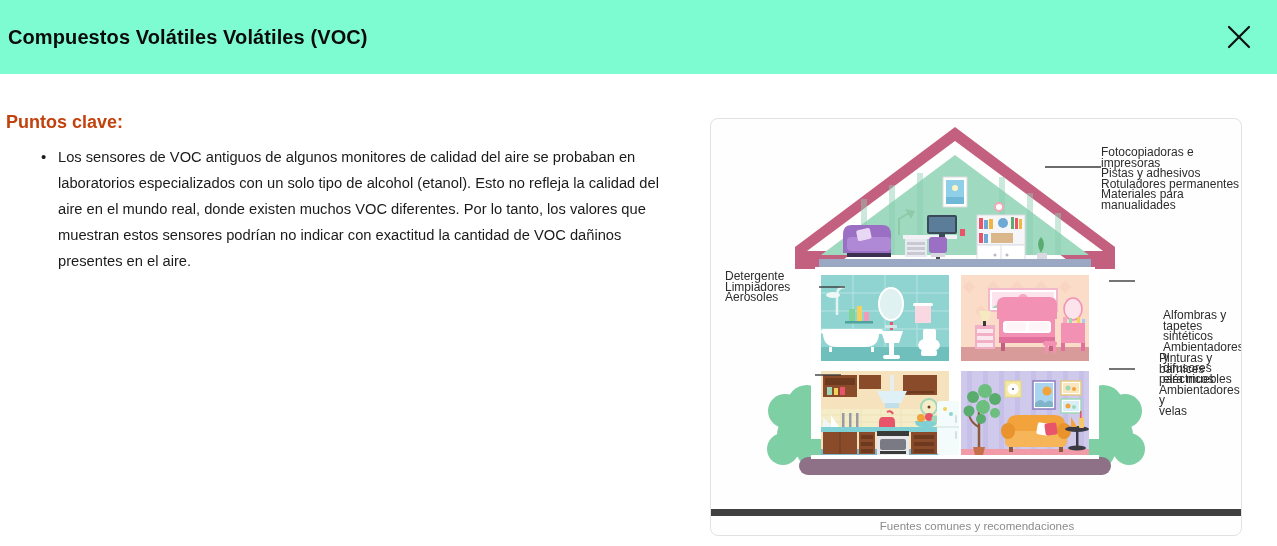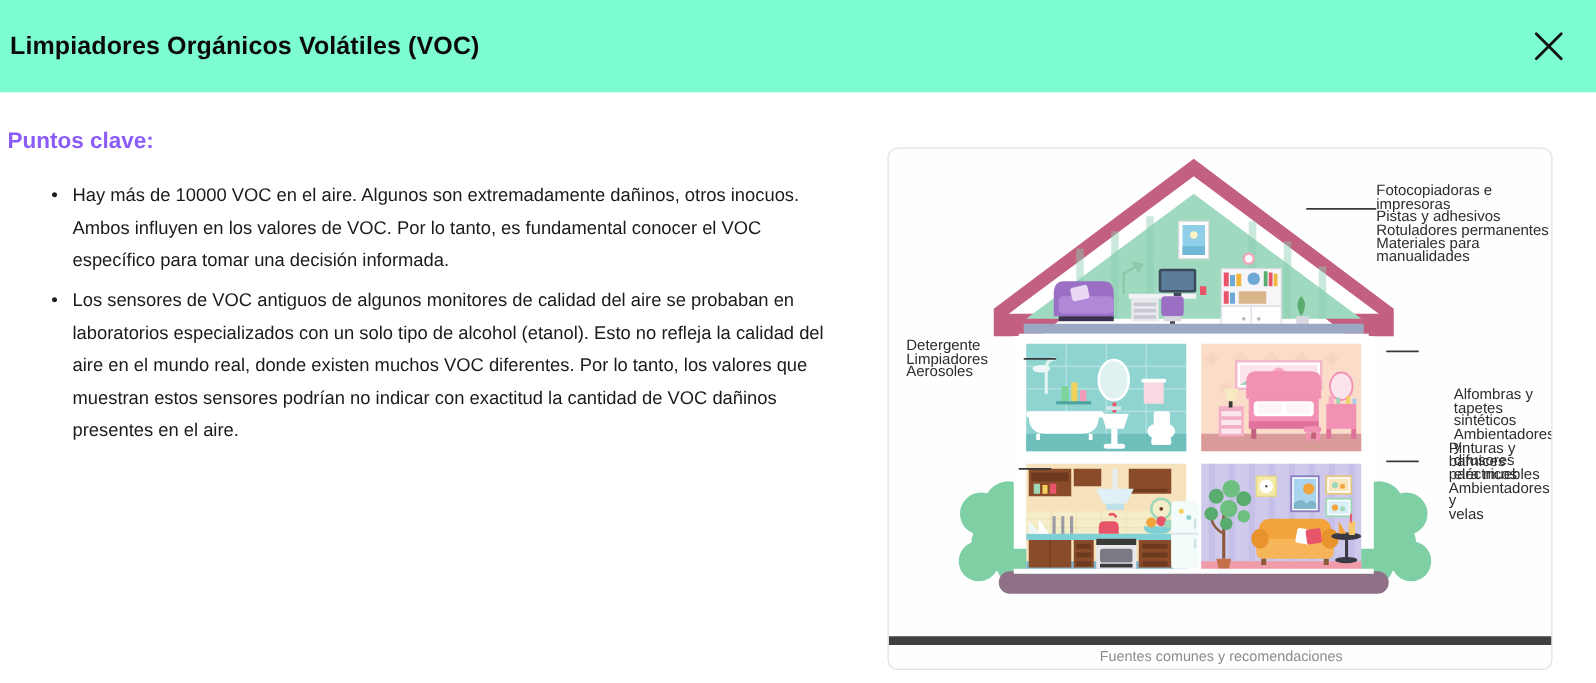--- a/index.html
+++ b/index.html
@@ -49,24 +49,24 @@
 
   
   #key-points-column {
     position: absolute;
     left: 0; top: 0;
     width: 690px; height: 472px;
     padding: 0;
   }
   #key-points-heading {
     position: absolute;
-    left: 6px; top: 28px;
+    left: 6px; top: 38px;
     font-size: 18px;
     font-weight: bold;
-    color: #8b5cf6;
+    color: #c2410c;
   }
   #key-points-list {
     position: absolute;
     left: 30px; top: 70px;
     width: 640px;
     margin: 0;
     padding: 0 0 0 28px;
     list-style: none;
   }
   #key-points-list li {
@@ -117,37 +117,36 @@
     color: #2c2c2c;
     white-space: pre-line;
   }
   .anno-right { text-align: left; }
   .anno-left  { text-align: left; }
 </style>
 </head>
 <body>
 
 <div id="modal-header">
-  <div id="modal-title">Limpiadores Orgánicos Volátiles (VOC)</div>
+  <div id="modal-title">Compuestos Volátiles Volátiles (VOC)</div>
   <div id="close-button">
     <span>
       <svg width="26" height="26" viewBox="0 0 26 26" aria-hidden="true">
         <line x1="3" y1="3" x2="23" y2="23" stroke="#111" stroke-width="2.2" stroke-linecap="round"></line>
         <line x1="23" y1="3" x2="3" y2="23" stroke="#111" stroke-width="2.2" stroke-linecap="round"></line>
       </svg>
     </span>
   </div>
 </div>
 
 <div id="modal-body">
 
   <div id="key-points-column">
     <div id="key-points-heading">Puntos clave:</div>
     <ul id="key-points-list">
-      <li>Hay más de 10000 VOC en el aire. Algunos son extremadamente dañinos, otros inocuos. Ambos influyen en los valores de VOC. Por lo tanto, es fundamental conocer el VOC específico para tomar una decisión informada.</li>
       <li>Los sensores de VOC antiguos de algunos monitores de calidad del aire se probaban en laboratorios especializados con un solo tipo de alcohol (etanol). Esto no refleja la calidad del aire en el mundo real, donde existen muchos VOC diferentes. Por lo tanto, los valores que muestran estos sensores podrían no indicar con exactitud la cantidad de VOC dañinos presentes en el aire.</li>
     </ul>
   </div>
 
   <div id="illustration-card">
 
     <svg id="illustration-canvas" viewBox="0 0 532 392" aria-hidden="true">
 
       <g>
         <circle cx="88" cy="316" r="22" fill="#7fcfa4"></circle>

